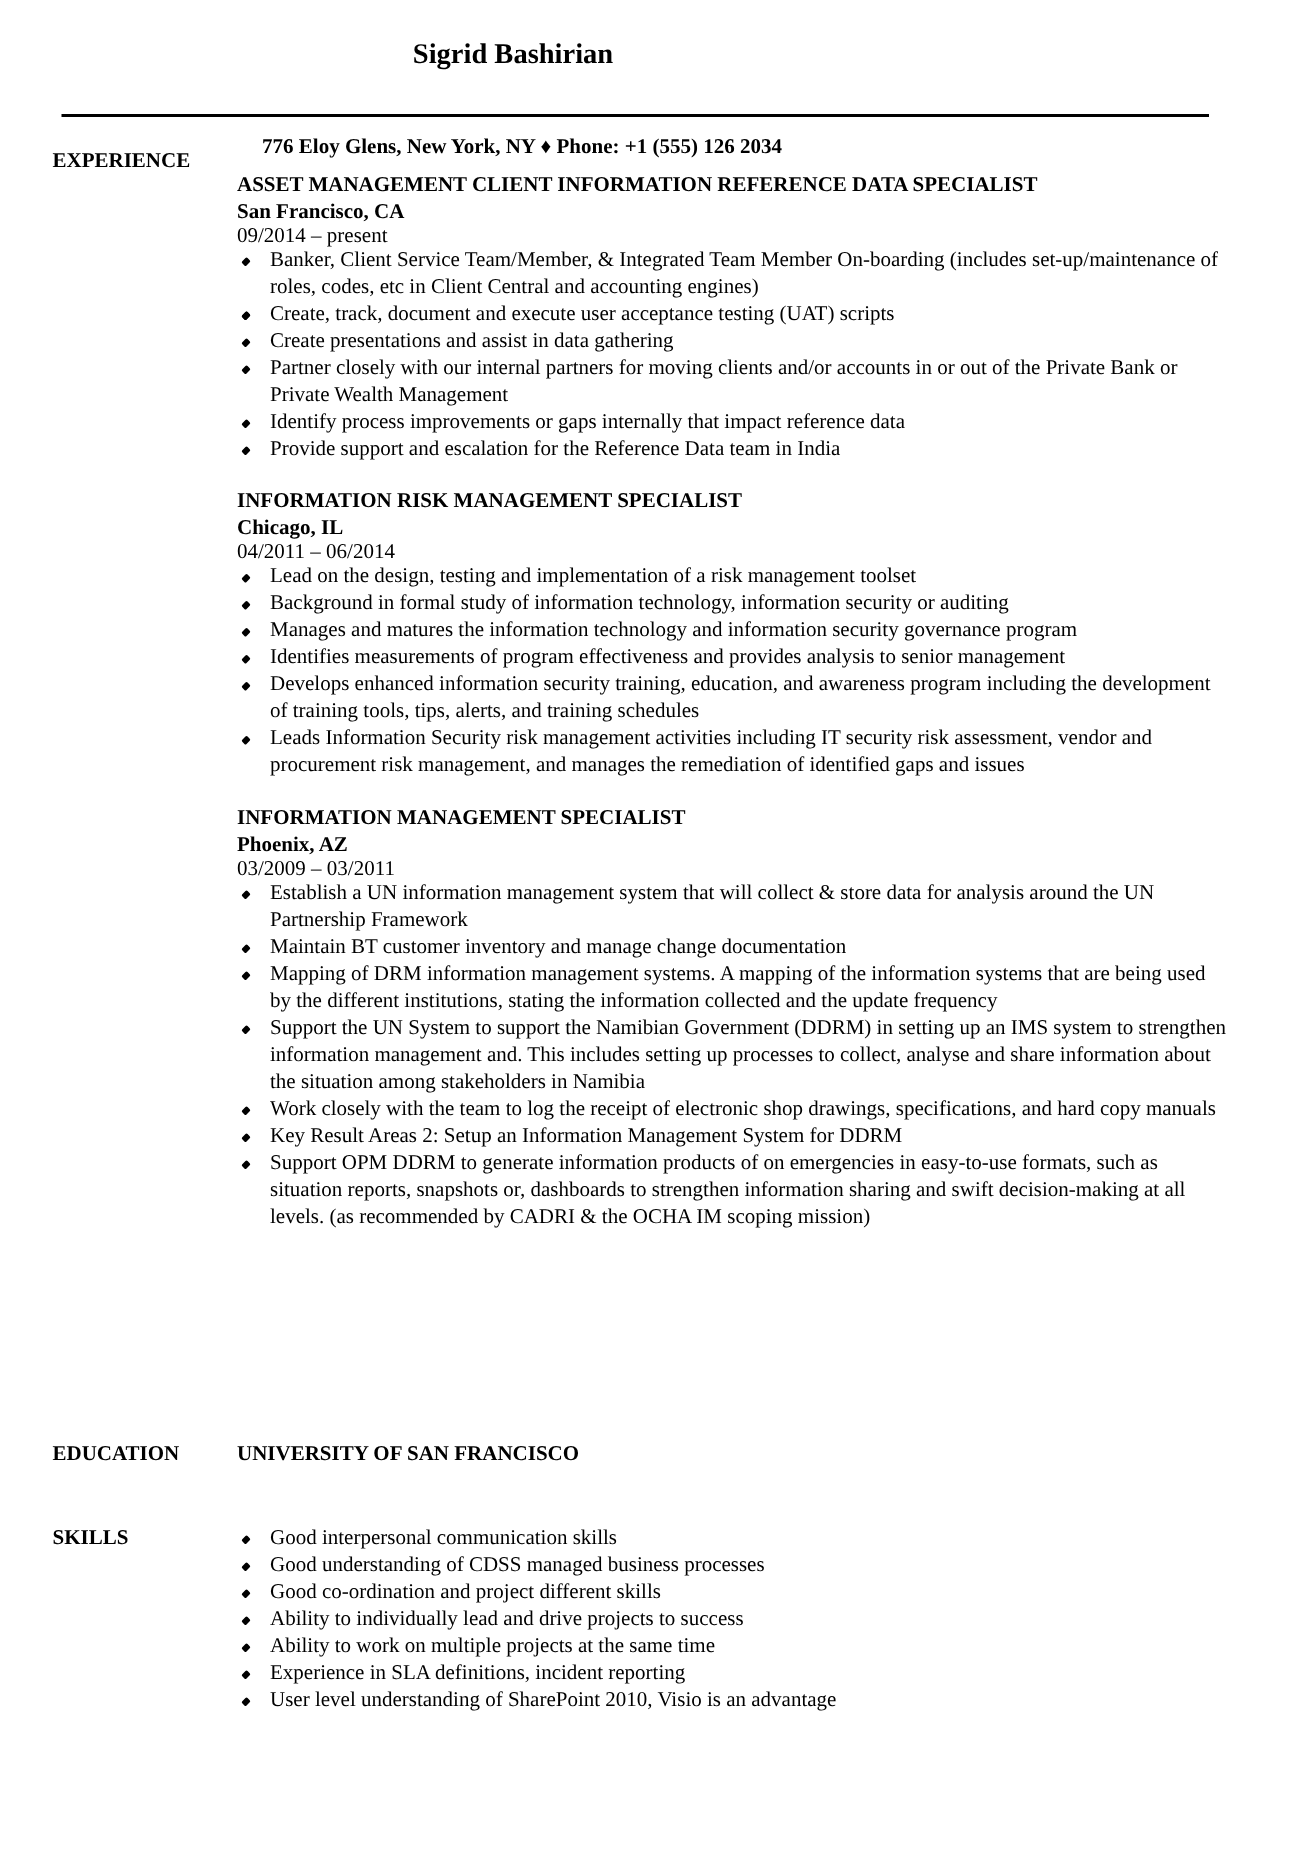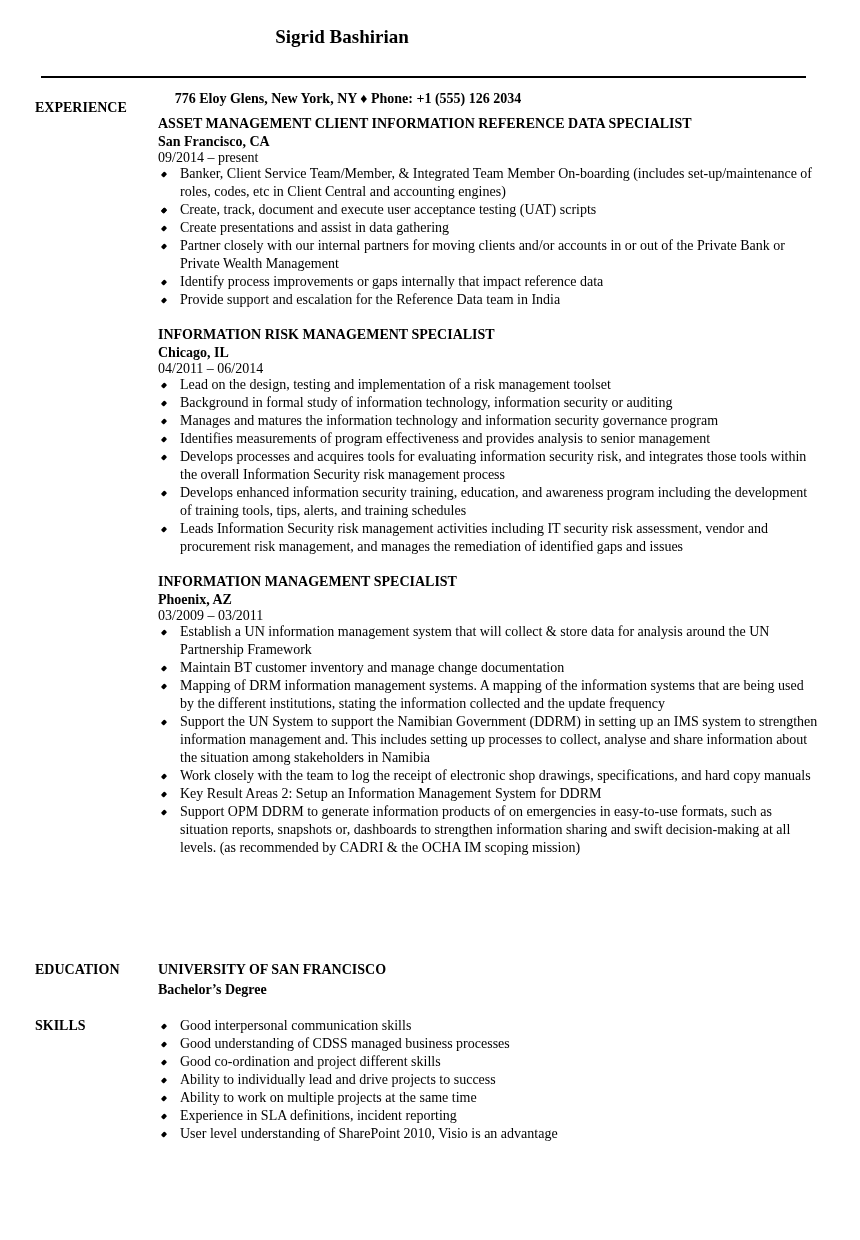--- a/index.html
+++ b/index.html
@@ -68,21 +68,20 @@
 
       <div class="job">
         <div class="job-title">INFORMATION RISK MANAGEMENT SPECIALIST</div>
         <div class="job-loc">Chicago, IL</div>
         <div class="job-dates">04/2011 – 06/2014</div>
         <ul class="bullets">
           <li><span class="dot"></span><span>Lead on the design, testing and implementation of a risk management toolset</span></li>
           <li><span class="dot"></span><span>Background in formal study of information technology, information security or auditing</span></li>
           <li><span class="dot"></span><span>Manages and matures the information technology and information security governance program</span></li>
           <li><span class="dot"></span><span>Identifies measurements of program effectiveness and provides analysis to senior management</span></li>
-          <li><span class="dot"></span><span>Develops processes and acquires tools for evaluating information security risk, and integrates those tools within the overall Information Security risk management process</span></li>
           <li><span class="dot"></span><span>Develops enhanced information security training, education, and awareness program including the development of training tools, tips, alerts, and training schedules</span></li>
           <li><span class="dot"></span><span>Leads Information Security risk management activities including IT security risk assessment, vendor and procurement risk management, and manages the remediation of identified gaps and issues</span></li>
         </ul>
       </div>
 
       <div class="job">
         <div class="job-title">INFORMATION MANAGEMENT SPECIALIST</div>
         <div class="job-loc">Phoenix, AZ</div>
         <div class="job-dates">03/2009 – 03/2011</div>
         <ul class="bullets">
@@ -96,21 +95,20 @@
         </ul>
       </div>
 
     </div>
   </div>
 
   <div class="section" style="top:961px;">
     <div class="sec-label">EDUCATION</div>
     <div class="sec-body">
       <div class="edu-school">UNIVERSITY OF SAN FRANCISCO</div>
-      <div class="edu-degree">Bachelor’s Degree</div>
     </div>
   </div>
 
   <div class="section" style="top:1017px;">
     <div class="sec-label">SKILLS</div>
     <div class="sec-body">
       <ul class="bullets">
         <li><span class="dot"></span><span>Good interpersonal communication skills</span></li>
         <li><span class="dot"></span><span>Good understanding of CDSS managed business processes</span></li>
         <li><span class="dot"></span><span>Good co-ordination and project different skills</span></li>

